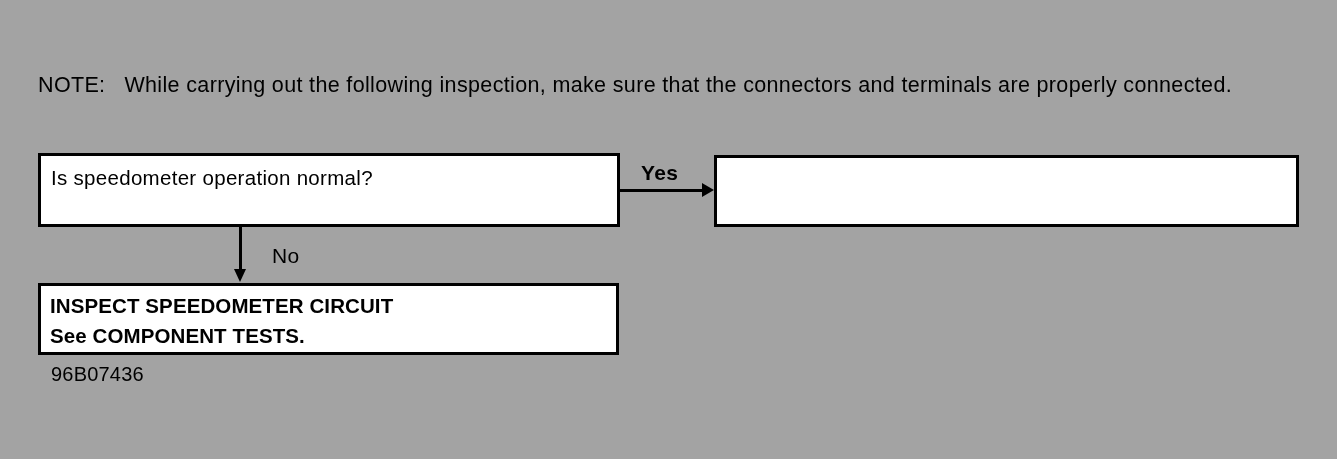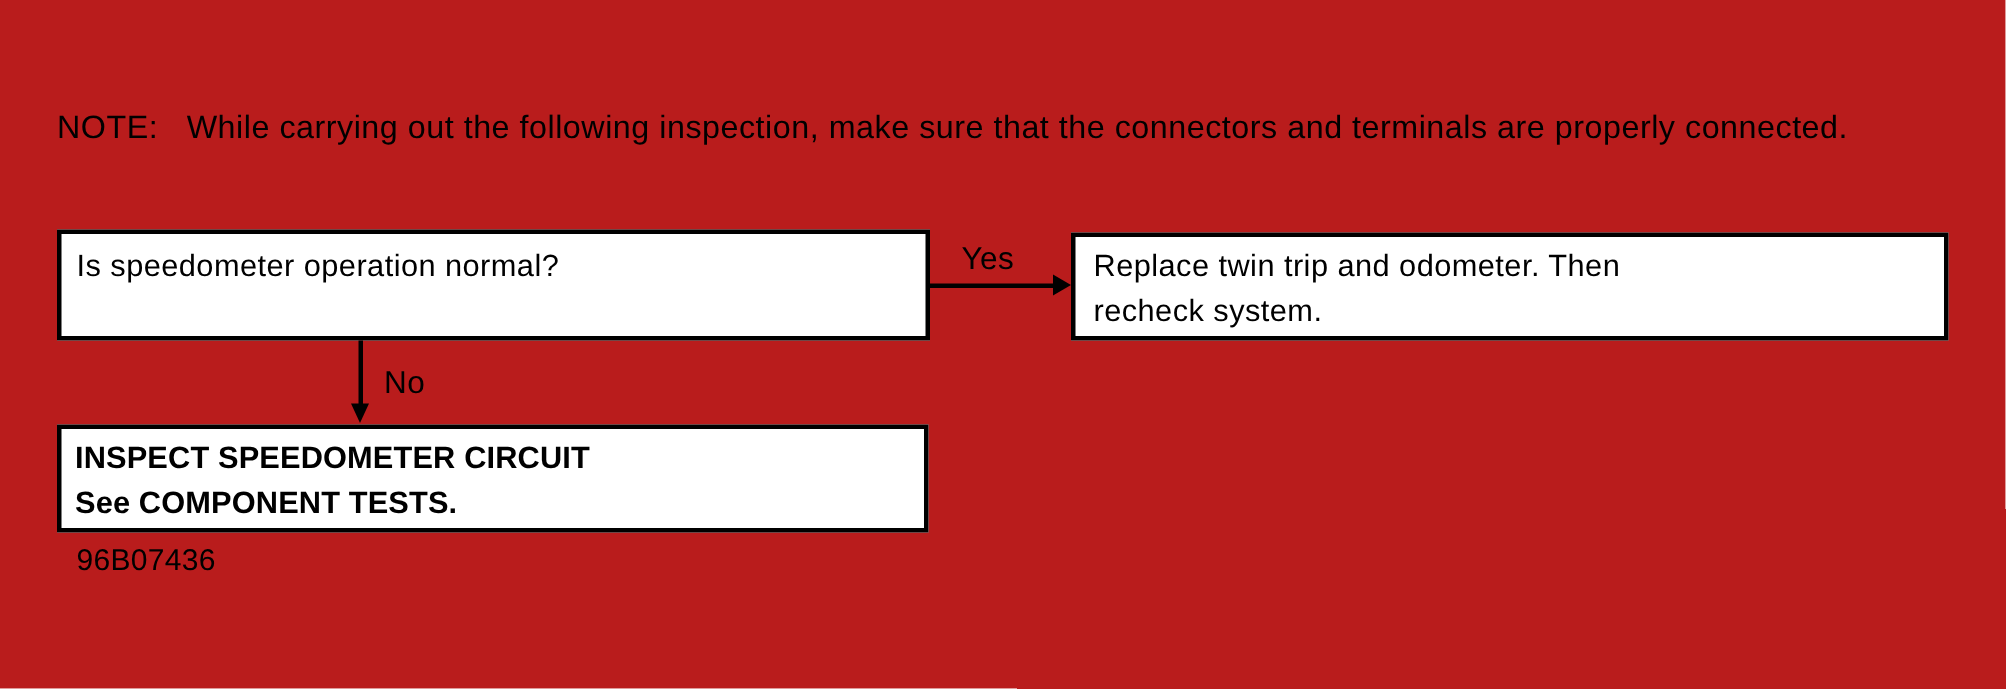--- a/index.html
+++ b/index.html
@@ -4,21 +4,21 @@
 <style>
   html, body {
     margin: 0;
     padding: 0;
     background: #ffffff;
   }
   #page {
     position: relative;
     width: 1337px;
     height: 459px;
-    background: #b91c1c;
+    background: #a3a3a3;
     overflow: hidden;
     font-family: "Liberation Sans", sans-serif;
     color: #000000;
   }
 
   
   .note {
     position: absolute;
     left: 38px;
     top: 70px;
@@ -99,22 +99,22 @@
   }
 
   
   .branch-label {
     position: absolute;
     font-size: 21px;
     line-height: 24px;
     letter-spacing: 0.3px;
     color: #000;
   }
-  #label-yes { left: 641px; top: 161px; }
-  #label-no  { left: 256px; top: 244px; }
+  #label-yes { left: 641px; top: 161px; font-weight: bold; }
+  #label-no  { left: 272px; top: 244px; }
 
   
   #figure-id {
     position: absolute;
     left: 39px;
     top: 363px;
     font-size: 20px;
     letter-spacing: 0.2px;
     color: #000;
     margin-left: 12px;
@@ -128,22 +128,20 @@
   <div class="note">NOTE:   While carrying out the following inspection, make sure that the connectors and terminals are properly connected.</div>
 
   <div class="box" id="box-question"></div>
   <div class="box-text" id="box-question-text">Is speedometer operation normal?</div>
 
   <div class="hline" id="yes-line"></div>
   <div id="yes-arrowhead"></div>
   <div class="branch-label" id="label-yes">Yes</div>
 
   <div class="box" id="box-replace"></div>
-  <div class="box-text" id="box-replace-text">Replace twin trip and odometer. Then
-recheck system.</div>
 
   <div class="vline" id="no-line"></div>
   <div id="no-arrowhead"></div>
   <div class="branch-label" id="label-no">No</div>
 
   <div class="box" id="box-inspect"></div>
   <div class="box-text bold" id="box-inspect-text">INSPECT SPEEDOMETER CIRCUIT
 See COMPONENT TESTS.</div>
 
   <div id="figure-id">96B07436</div>

